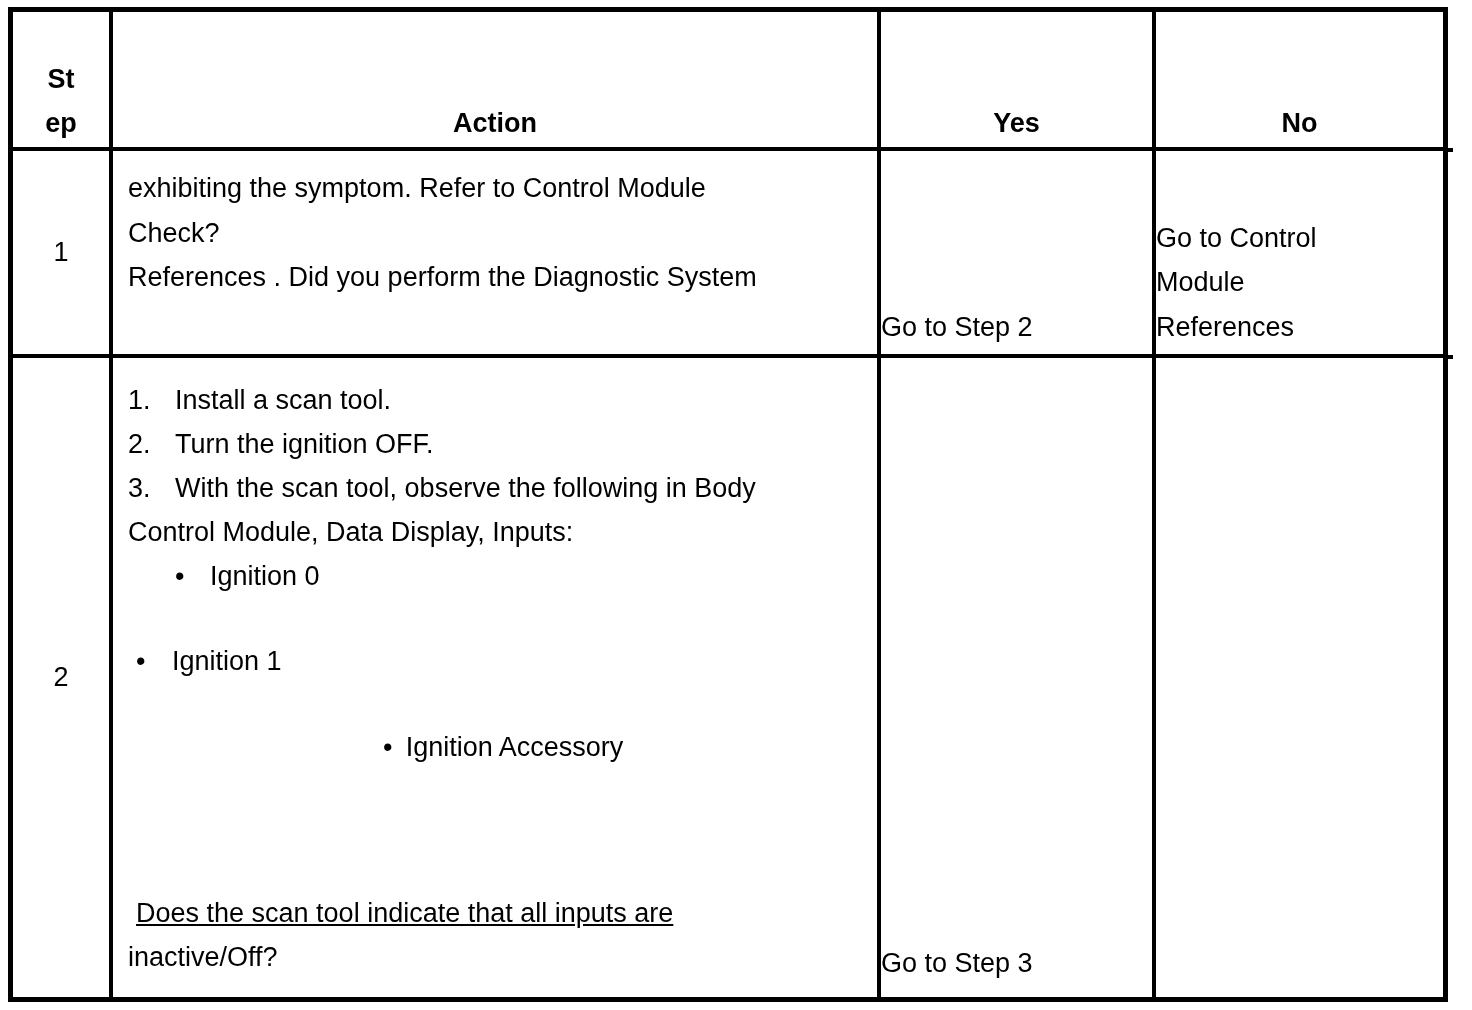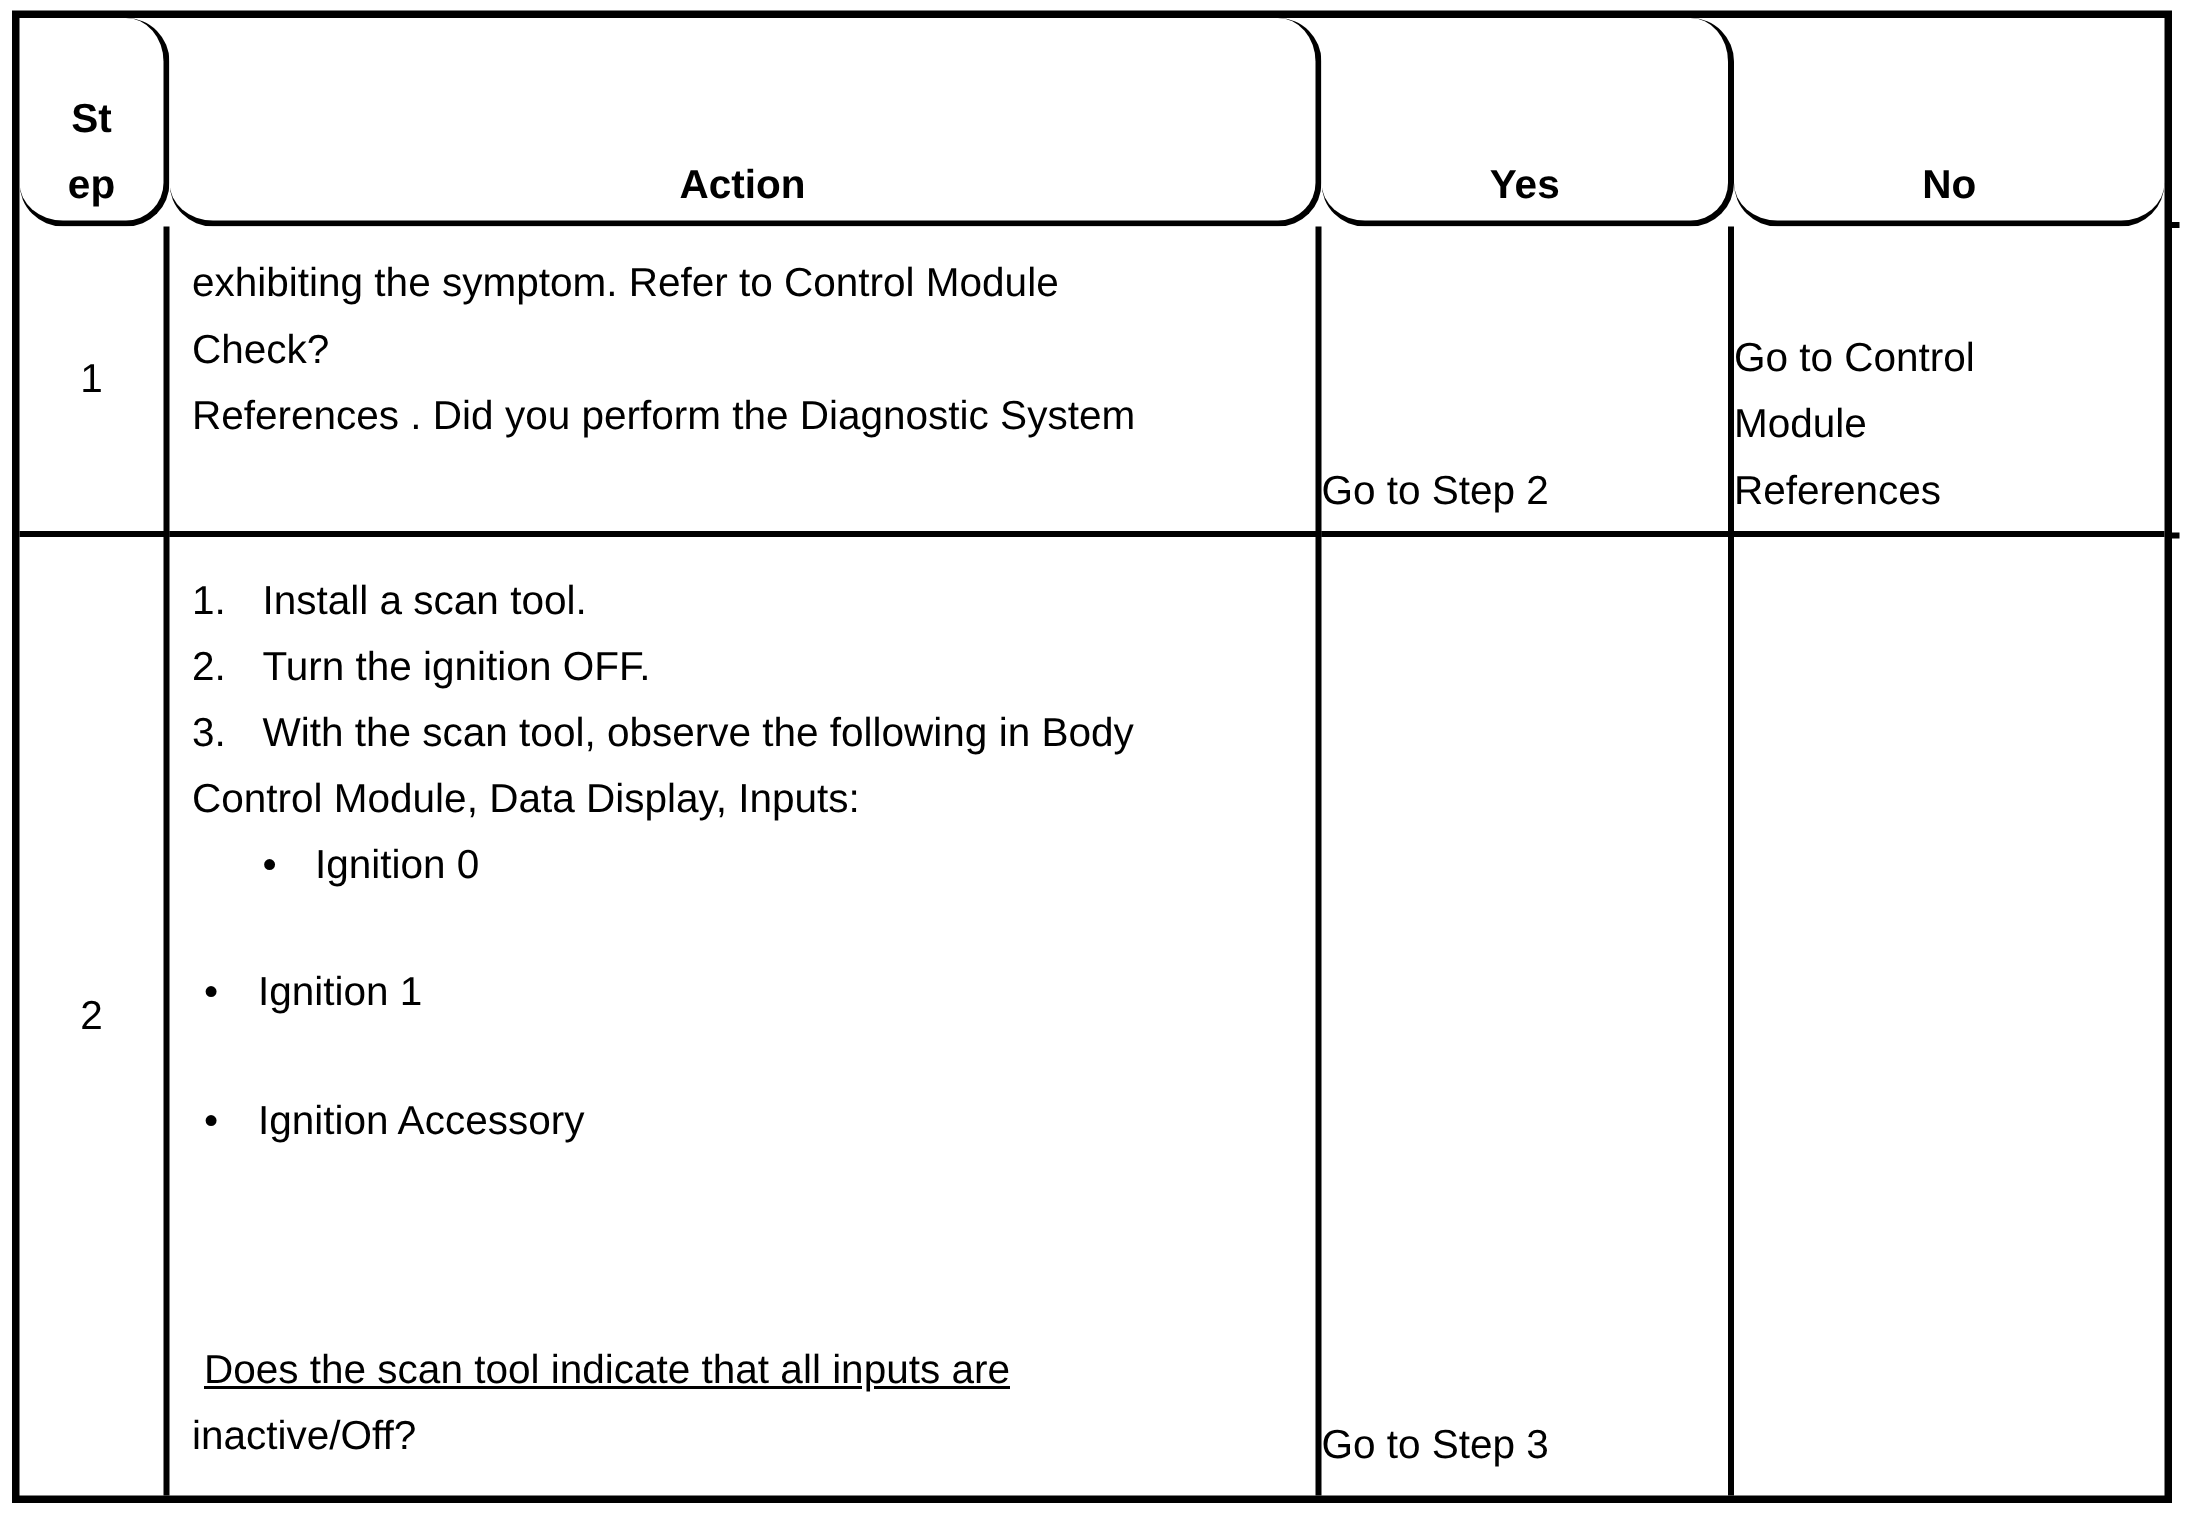--- a/index.html
+++ b/index.html
@@ -42,21 +42,20 @@
   
   .hcell {
     display: flex;
     flex-direction: column;
     justify-content: flex-end;
     align-items: center;
     font-weight: bold;
     line-height: 44px;
     padding-bottom: 2px;
     text-align: center;
-    border-radius: 29px;
   }
 
   
   .step-cell {
     display: flex;
     align-items: center;
     justify-content: center;
   }
 
   
@@ -76,21 +75,21 @@
   .bn {
     display: inline-block;
     width: 35px;
   }
   .b1 { margin-left: 8px; }
   .bb {
     display: inline-block;
     width: 36px;
   }
   .g1 { margin-top: 41px; }
-  .g2 { margin-top: 42px; }
+  .g2 { margin-top: 42px; text-align: center; }
   .g3 { margin-top: 122px; text-decoration: underline; }
   .q1 { padding-left: 8px; }
 
   
   .endcell {
     display: flex;
     flex-direction: column;
     justify-content: flex-end;
     align-items: flex-start;
     text-align: center;

